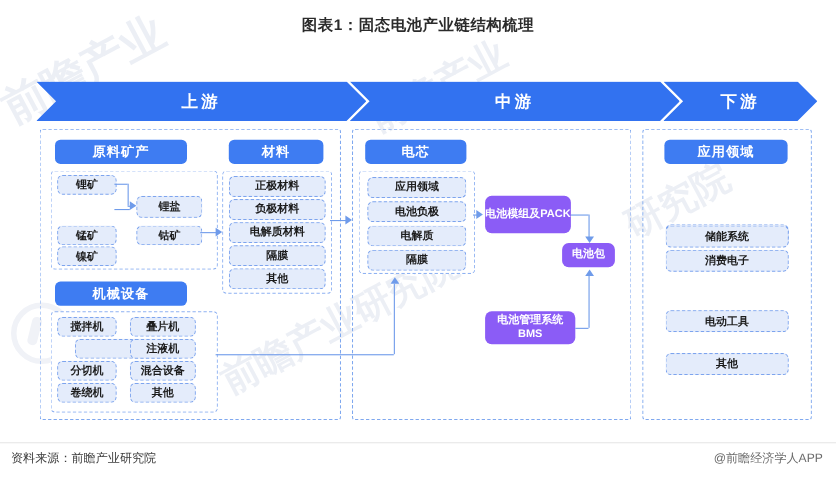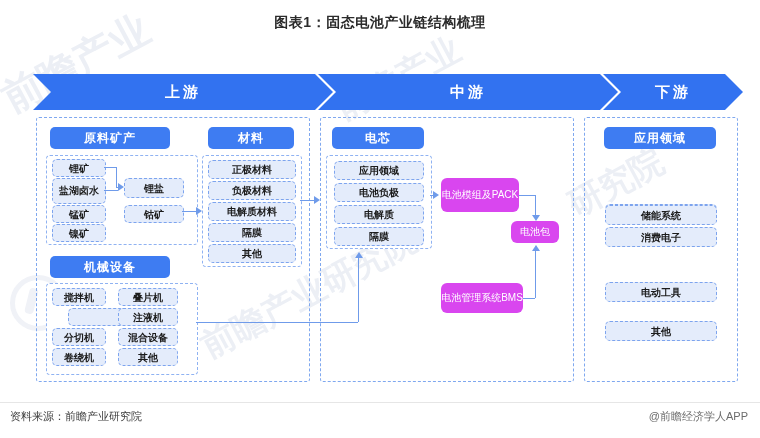--- a/index.html
+++ b/index.html
@@ -66,23 +66,23 @@
     position:absolute;
     background:#e4ecfb;border:1px dashed #7da4ee;border-radius:5px;
     display:flex;align-items:center;justify-content:center;
     font-size:10px;color:#1c1c1c;font-weight:bold;text-align:center;
     line-height:1.1;
   }
   .chip.two{line-height:1.05;}
 
   
   .pbox{
-    position:absolute;background:#d946ef;border-radius:6px;
+    position:absolute;background:#8b5cf6;border-radius:6px;
     display:flex;align-items:center;justify-content:center;
-    color:#ffffff;font-size:10px;font-weight:normal;text-align:center;line-height:1.25;
+    color:#ffffff;font-size:10px;font-weight:bold;text-align:center;line-height:1.25;
   }
 
   
   .conn{position:absolute;background:#6f9bea;}
   .h{height:1px;}
   .v{width:1px;}
   .arrow{position:absolute;width:0;height:0;}
   .ar-r{border-top:4px solid transparent;border-bottom:4px solid transparent;border-left:6px solid #6f9bea;}
   .ar-u{border-left:4px solid transparent;border-right:4px solid transparent;border-bottom:6px solid #6f9bea;}
   .ar-d{border-left:4px solid transparent;border-right:4px solid transparent;border-top:6px solid #6f9bea;}
@@ -110,21 +110,20 @@
   <div class="banner ban-down">下游</div>
 
   <div class="region reg-up"></div>
   <div class="region reg-mid"></div>
   <div class="region reg-down"></div>
 
   <div class="ghead" style="left:50px;top:127px;width:120px;">原料矿产</div>
   <div class="group" style="left:46px;top:155px;width:150px;height:88px;"></div>
 
   <div class="chip" style="left:52px;top:159px;width:52px;height:16px;">锂矿</div>
-  <div class="chip two" style="left:52px;top:178px;width:52px;height:24px;">盐湖卤水</div>
   <div class="chip" style="left:52px;top:205px;width:52px;height:16px;">锰矿</div>
   <div class="chip" style="left:52px;top:224px;width:52px;height:16px;">镍矿</div>
   <div class="chip" style="left:124px;top:178px;width:58px;height:18px;">锂盐</div>
   <div class="chip" style="left:124px;top:205px;width:58px;height:16px;">钴矿</div>
 
   <div class="conn h" style="left:104px;top:167px;width:12px;"></div>
   <div class="conn v" style="left:116px;top:167px;height:20px;"></div>
   <div class="conn h" style="left:104px;top:190px;width:14px;"></div>
   <div class="conn h" style="left:116px;top:187px;width:6px;"></div>
   <div class="arrow ar-r" style="left:118px;top:183px;"></div>

